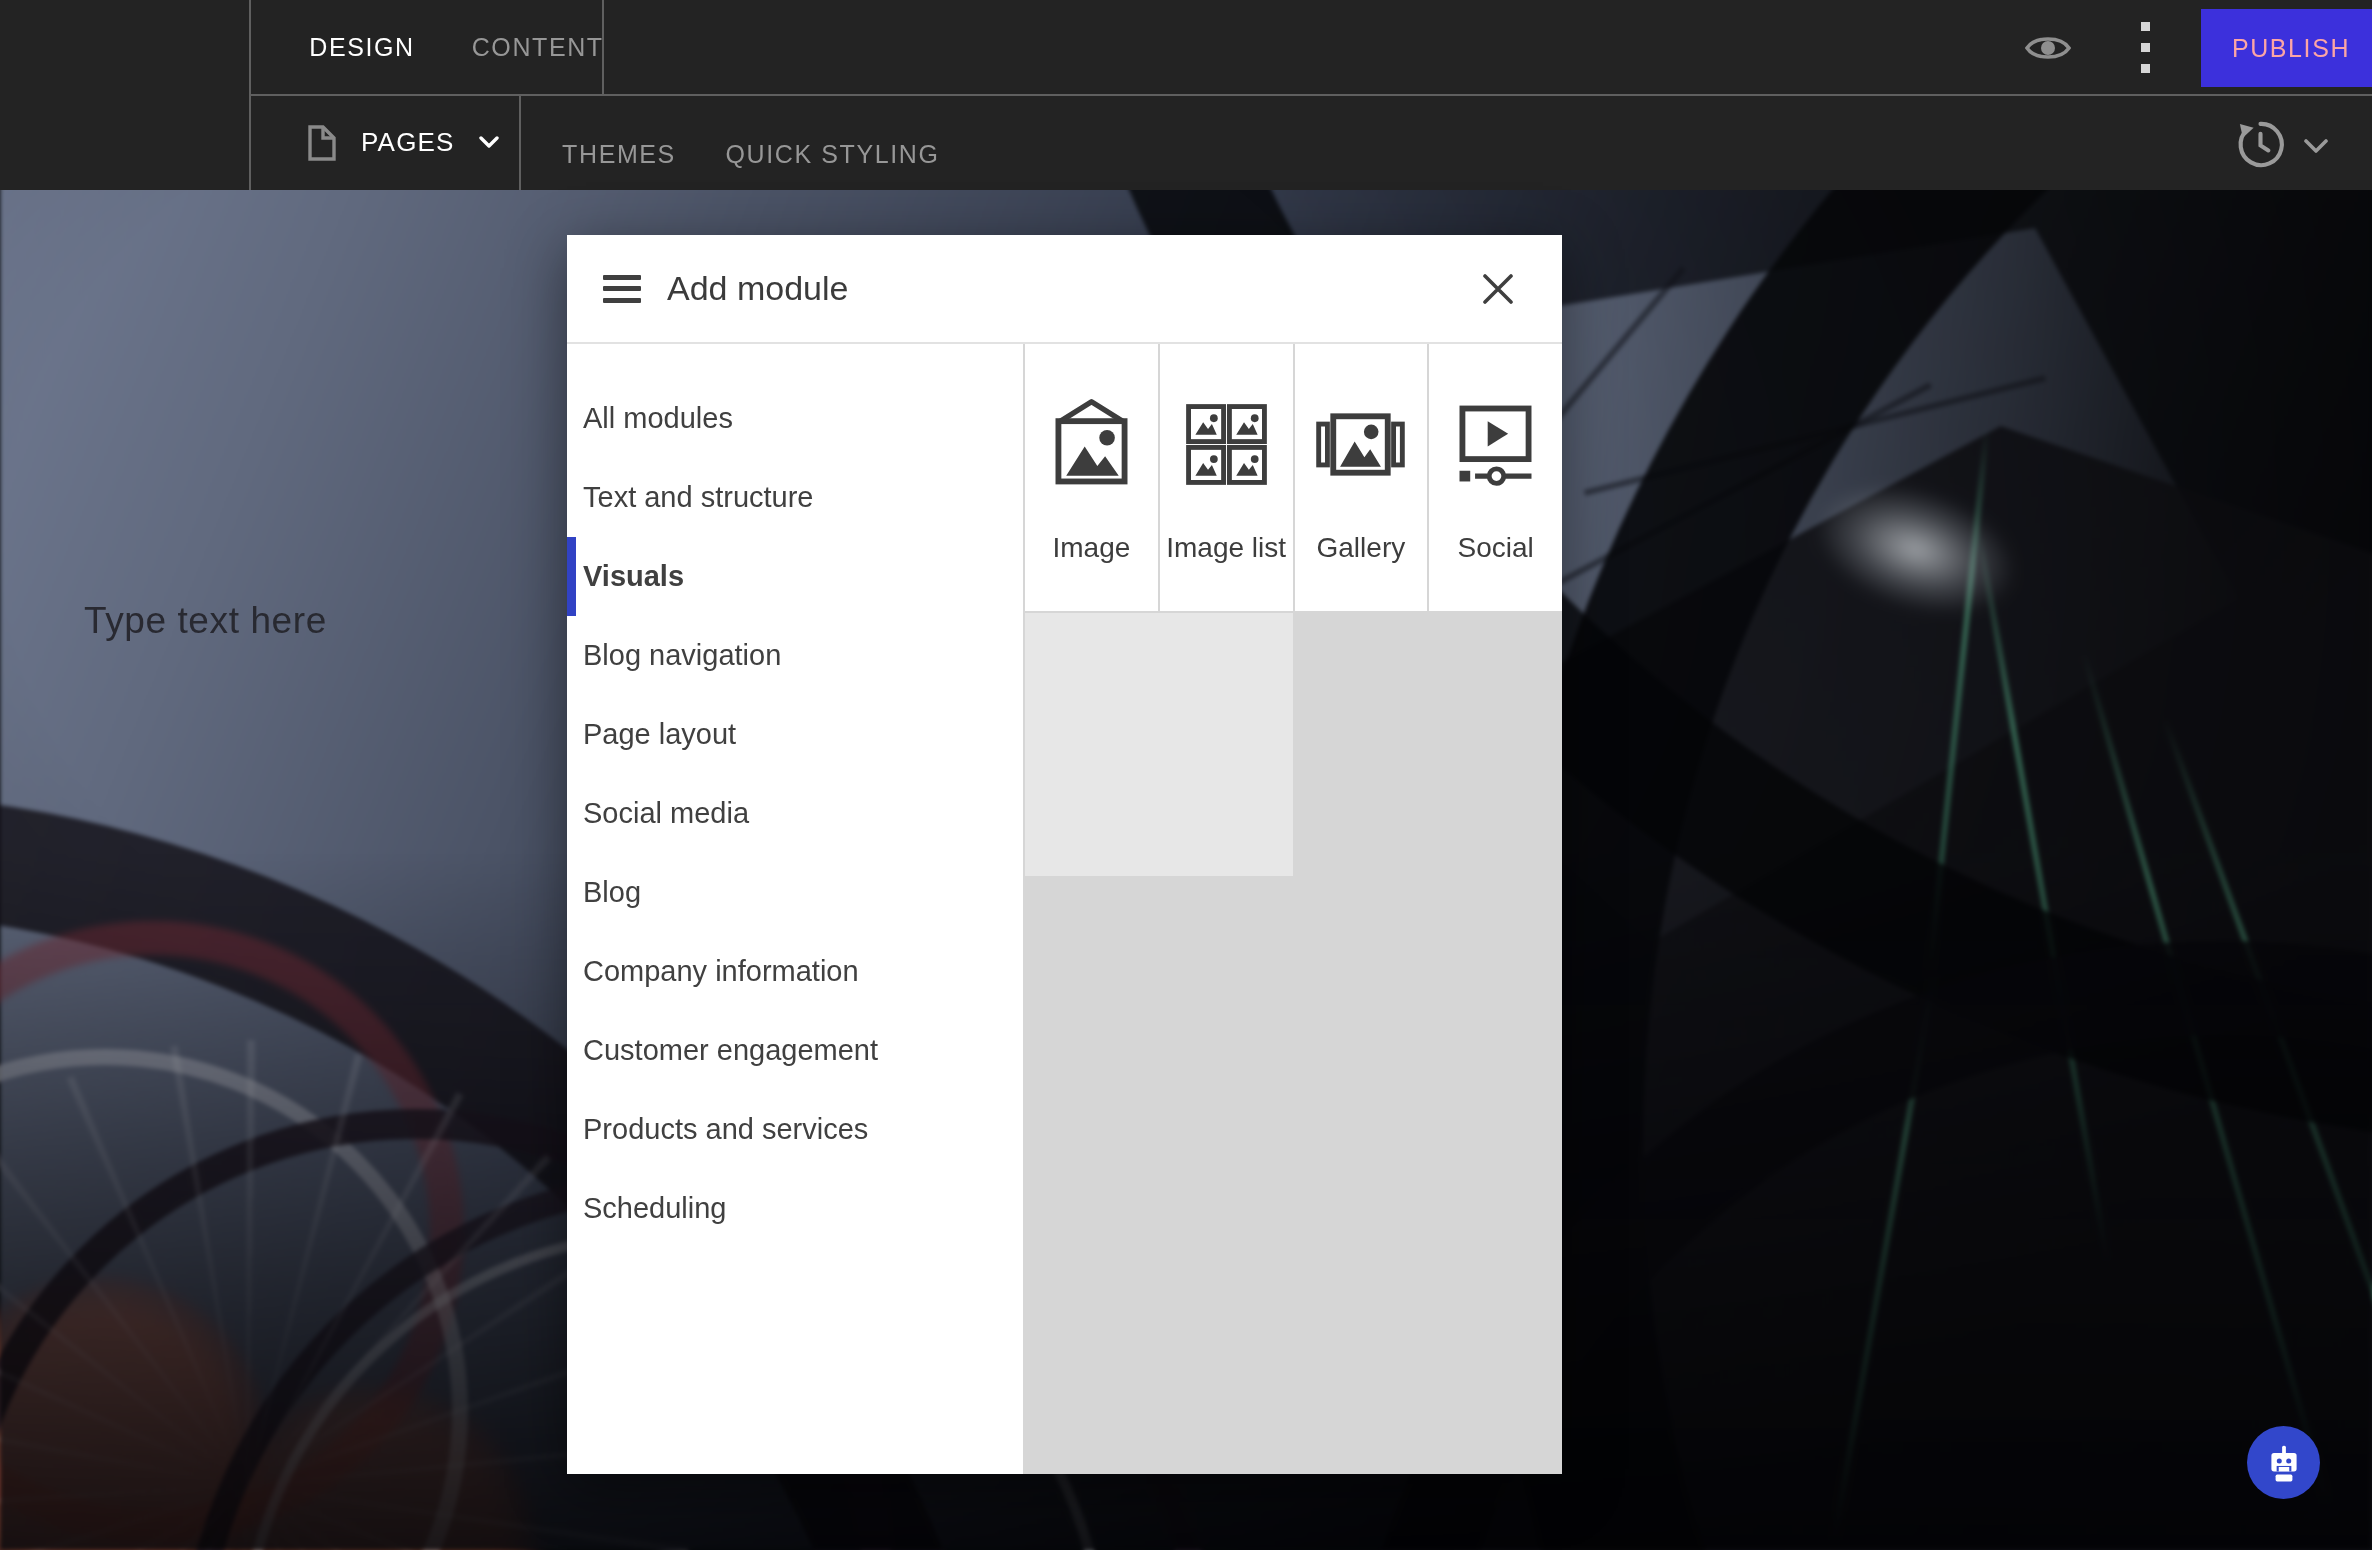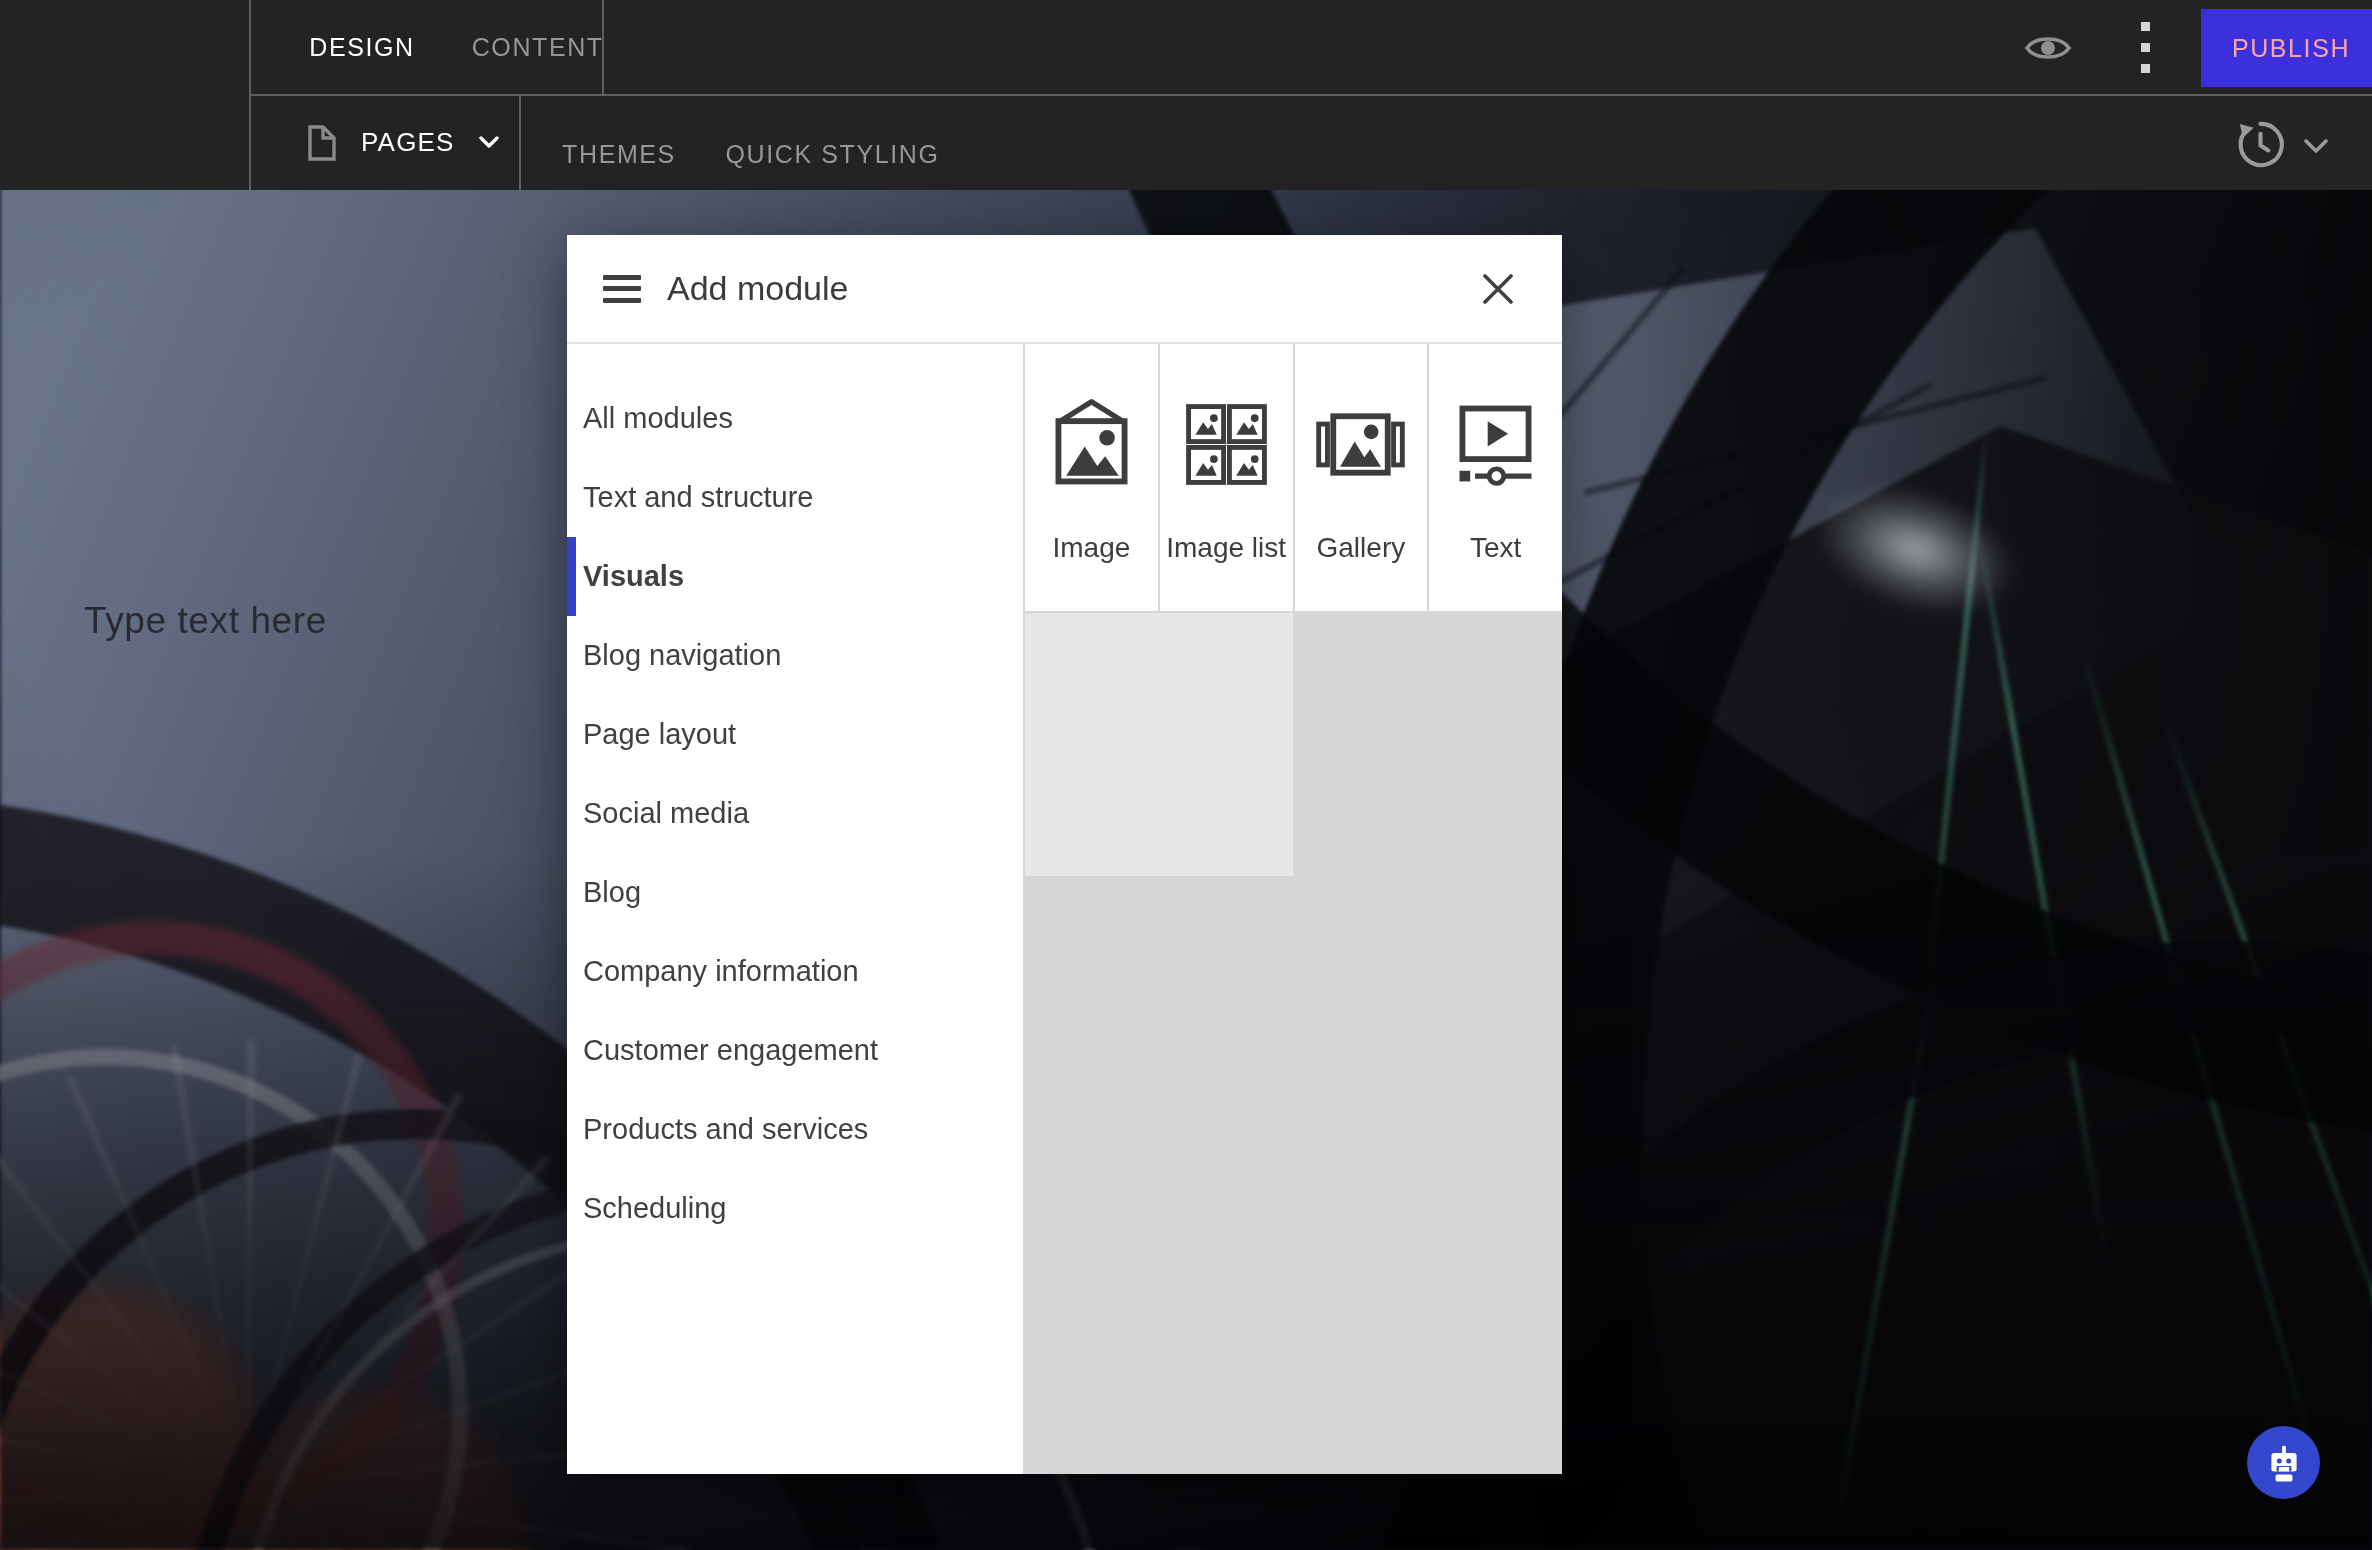--- a/index.html
+++ b/index.html
@@ -290,21 +290,21 @@
         <div class="tile">
           <span style="display:flex;">
             <svg width="107" height="107" viewBox="0 0 110 110">
               <rect x="21" y="18" width="68" height="52" fill="none" stroke="#3d3d3d" stroke-width="6"></rect>
               <path d="M47,31 L47,57 L68,44 Z" fill="#3d3d3d"></path>
               <rect x="18" y="82" width="11" height="11" fill="#3d3d3d"></rect>
               <path d="M34,87.5 H92" stroke="#3d3d3d" stroke-width="5.5"></path>
               <circle cx="56" cy="87.5" r="7.5" fill="#ffffff" stroke="#3d3d3d" stroke-width="5"></circle>
             </svg>
           </span>
-          <span class="tile-label">Text</span>
+          <span class="tile-label">Social</span>
         </div>
 
         <div class="filler"></div>
       </div>
     </div>
   </div>
 
   <button class="fab" style="background:#3247CB;">
     <span style="display:flex;">
       <svg width="42" height="42" viewBox="0 0 40 40">

